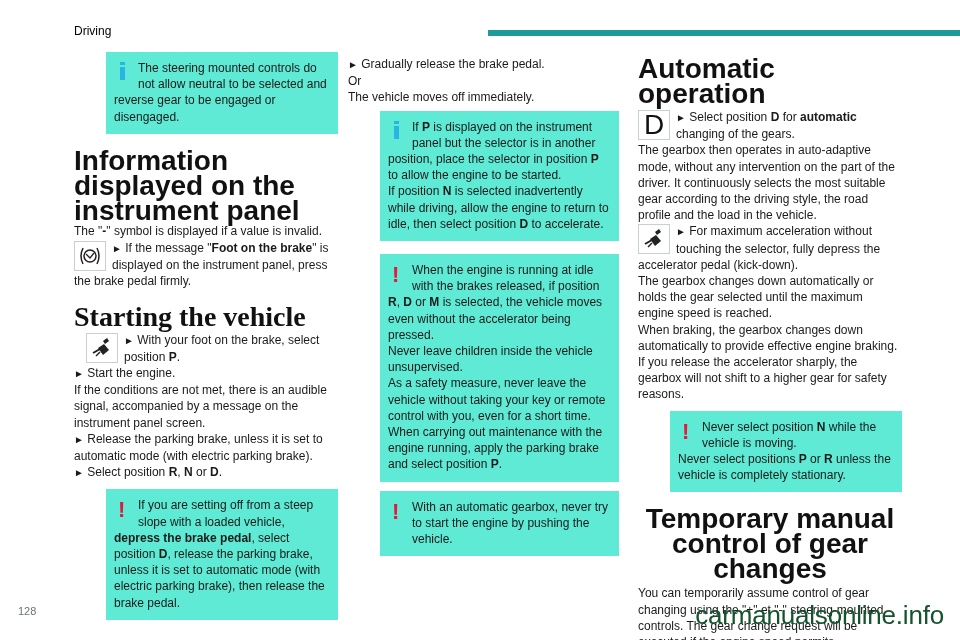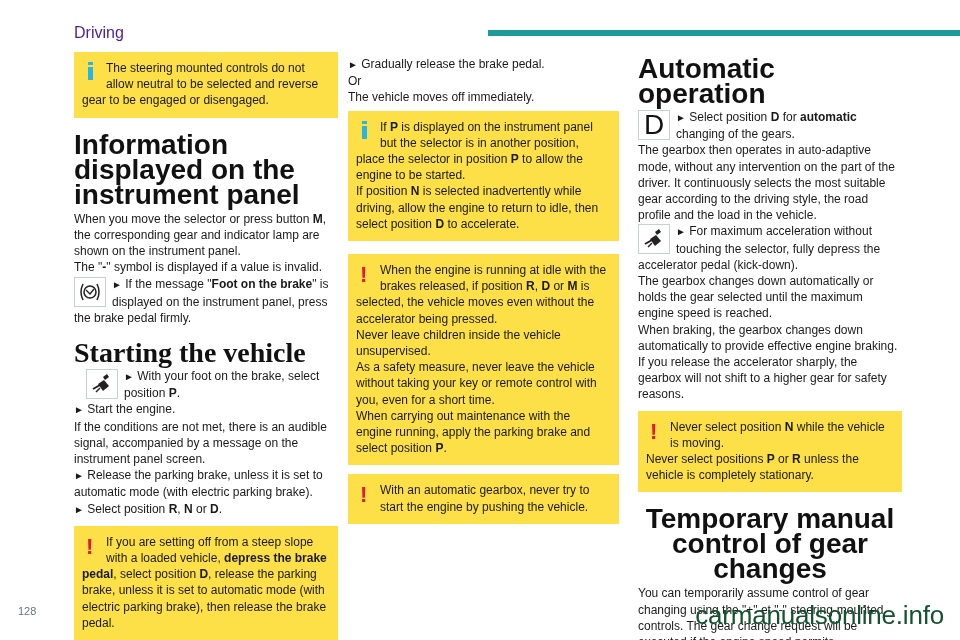--- a/index.html
+++ b/index.html
@@ -1,30 +1,30 @@
 <!DOCTYPE html>
 <html><head>
 <meta charset="utf-8">
 <style>
   html, body { margin:0; padding:0; }
   body {
     width:960px; height:640px; background:#ffffff; position:relative; overflow:hidden;
     font-family:"Liberation Sans", sans-serif; color:#1a1a1a;
   }
-  .header-title { position:absolute; left:74px; top:24px; font-size:16px; color:#4c1d95; }
+  .header-title { position:absolute; left:74px; top:24px; font-size:12px; color:#000000; }
   .header-bar { position:absolute; left:488px; top:30px; width:472px; height:6px; background:#1f9a9a; }
   .col { position:absolute; top:52px; }
   .col1 { left:74px; width:264px; }
   .col2 { left:348px; width:271px; top:56px; }
   .col3 { left:638px; width:264px; top:56px; }
   p { margin:0; font-size:12px; line-height:16.2px; }
   b { font-weight:bold; }
   h2 { margin:0; font-weight:bold; color:#111; }
   .h-big { font-size:28px; line-height:25px; }
-  .box { background:#fde047; padding:8px 10px 9px 8px; position:relative; }
+  .box { background:#5eead4; padding:8px 10px 9px 8px; position:relative;margin-left:32px; }
   .box .ico { float:left; width:22px; height:26px; position:relative; margin-right:2px; }
   .info-i { position:absolute; left:6px; top:2px; width:5px; }
   .info-i .dot { width:5px; height:3px; background:#29b5e3; }
   .info-i .stem { width:5px; height:13px; background:#29b5e3; margin-top:2px; }
   .warn-x { position:absolute; left:4px; top:0px; font-size:22px; font-weight:bold; color:#e4173e; font-family:"Liberation Sans", sans-serif; line-height:26px; }
   .arrow { font-size:10px; }
   .pict { float:left; width:32px; height:30px; border:1px solid #c9d0d3; margin:1px 6px 0 0; display:flex; align-items:center; justify-content:center; box-sizing:border-box; }
   .pictD { font-size:28px; line-height:28px; font-family:"Liberation Sans", sans-serif; color:#111; }
   .footer-num { position:absolute; left:18px; top:605px; font-size:11px; color:#6b7478; }
   .footer-wm { position:absolute; right:16px; top:600px; font-size:26px; color:#14532d; font-family:"Liberation Sans", sans-serif; letter-spacing:-0.2px; }
@@ -41,21 +41,20 @@
     <span class="ico">
         <span class="info-i">
           <div class="dot"></div>
           <div class="stem"></div>
         </span>
       </span>
     <p>The steering mounted controls do not allow neutral to be selected and reverse gear to be engaged or disengaged.</p>
   </div>
 
   <h2 class="h-big">Information displayed on the instrument panel</h2>
-  <p style="margin-top:4px;"><span>When you move the selector or press button </span><b>M</b><span>, the corresponding gear and indicator lamp are shown on the instrument panel.</span></p>
   <p><span>The "</span><b>-</b><span>" symbol is displayed if a value is invalid.</span></p>
   <div class="clear" style="margin-top:1px;">
     <span class="pict">
       <svg width="24" height="22" viewBox="0 0 24 22">
           <path d="M5 3 Q1 11 5 19" fill="none" stroke="#222" stroke-width="1.5"></path>
           <path d="M19 3 Q23 11 19 19" fill="none" stroke="#222" stroke-width="1.5"></path>
           <circle cx="12" cy="11" r="6" fill="none" stroke="#222" stroke-width="1.5"></circle>
           <path d="M8 9 L12 13 L16 8" fill="none" stroke="#222" stroke-width="1.3"></path>
         </svg>
     </span>

